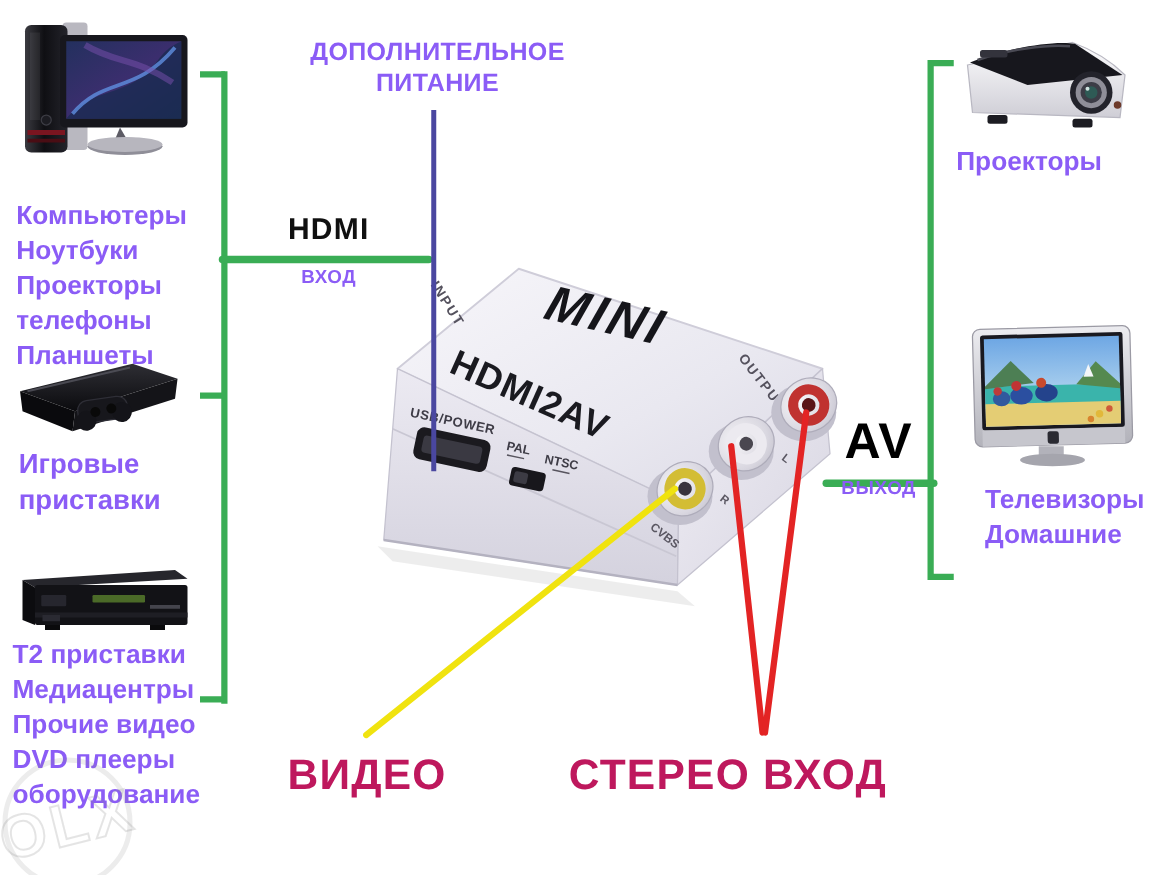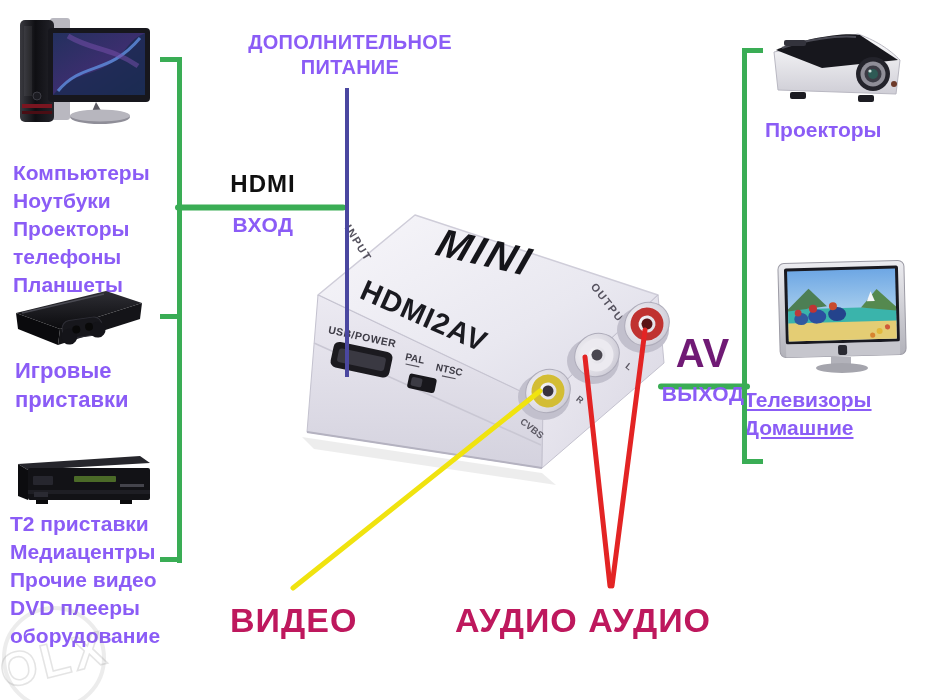--- a/index.html
+++ b/index.html
@@ -6,22 +6,22 @@
   .stage{
     position:relative;width:933px;height:700px;background:#ffffff;overflow:hidden;
     font-family:"Liberation Sans","DejaVu Sans",sans-serif;color:#131313;
   }
   .abs{position:absolute;}
   .txt{position:absolute;font-weight:700;color:#8b5cf6;white-space:nowrap;}
   .txt div{white-space:nowrap;}
   .lbl-list{font-size:21px;line-height:28px;}
   .power-lbl{font-size:20px;line-height:25px;text-align:center;letter-spacing:.3px;}
   .hdmi-logo{font-size:24px;font-weight:900;letter-spacing:1px;text-align:center;color:#101010;}
-  .port-lbl{font-size:21px;font-weight:700;text-align:center;letter-spacing:.5px;}
-  .av-logo{font-size:40px;font-weight:900;text-align:center;letter-spacing:1px;color:#701a75;}
+  .port-lbl{font-size:15px;font-weight:700;text-align:center;letter-spacing:.5px;}
+  .av-logo{font-size:40px;font-weight:900;text-align:center;letter-spacing:1px;color:#000000;}
   .big-lbl{font-size:34px;font-weight:800;letter-spacing:1px;color:#be185d;}
   svg{display:block;}
 </style>
 </head>
 <body>
 
 <div class="stage">
 
   <svg class="abs" style="left:8px;top:6px;" width="150" height="122" viewBox="0 0 150 122">
     <defs>
@@ -162,21 +162,21 @@
       <circle cx="104" cy="74" r="3" fill="#e2b83a"></circle>
       <circle cx="112" cy="70" r="2.6" fill="#cf5a3a"></circle>
       <circle cx="97" cy="78" r="2.6" fill="#d8842f"></circle>
       <rect x="10" y="85" width="114" height="13" fill="#c6c6cd"></rect>
       <rect x="62" y="87" width="9" height="10" rx="2" fill="#2a2a32"></rect>
     </g>
     <rect x="56" y="99" width="20" height="8" fill="#b2b2ba"></rect>
     <ellipse cx="67" cy="110" rx="26" ry="5" fill="#a5a5ad"></ellipse>
   </svg>
 
-  <div class="txt lbl-list" style="left:744px;top:386px;text-decoration:underline;">
+  <div class="txt lbl-list" style="left:788px;top:386px;">
     <div>Телевизоры</div>
     <div>Домашние</div>
   </div>
 
   <svg class="abs" style="left:280px;top:195px;" width="400" height="310" viewBox="0 0 400 310">
     <defs>
       <linearGradient id="gTop" x1="0" y1="0" x2="1" y2="1">
         <stop offset="0" stop-color="#f7f6fa"></stop>
           <stop offset=".6" stop-color="#e9e8f0"></stop>
           <stop offset="1" stop-color="#dbd9e5"></stop>
@@ -282,20 +282,20 @@
     <div>ПИТАНИЕ</div>
   </div>
 
   <div class="txt hdmi-logo" style="left:213px;top:170px;width:100px;">HDMI</div>
   <div class="txt port-lbl" style="left:215px;top:213px;width:96px;">ВХОД</div>
 
   <div class="txt av-logo" style="left:660px;top:331px;width:86px;">AV</div>
   <div class="txt port-lbl" style="left:660px;top:382px;width:86px;">ВЫХОД</div>
 
   <div class="txt big-lbl" style="left:230px;top:601px;">ВИДЕО</div>
-  <div class="txt big-lbl" style="left:455px;top:601px;">АУДИО АУДИО</div>
+  <div class="txt big-lbl" style="left:455px;top:601px;">СТЕРЕО ВХОД</div>
 
   <svg class="abs" style="left:-8px;top:596px;" width="180" height="110" viewBox="0 0 180 110">
     <circle cx="62" cy="62" r="50" fill="none" stroke="#8a8a8a" stroke-width="4" opacity="0.16"></circle>
     <text x="62" y="80" text-anchor="middle" font-size="48" font-weight="700" letter-spacing="4" fill="none" stroke="#8a8a8a" stroke-width="1.6" opacity="0.22" transform="rotate(-14 62 62)">OLX</text>
   </svg>
 
 </div>
 
 </body></html>

